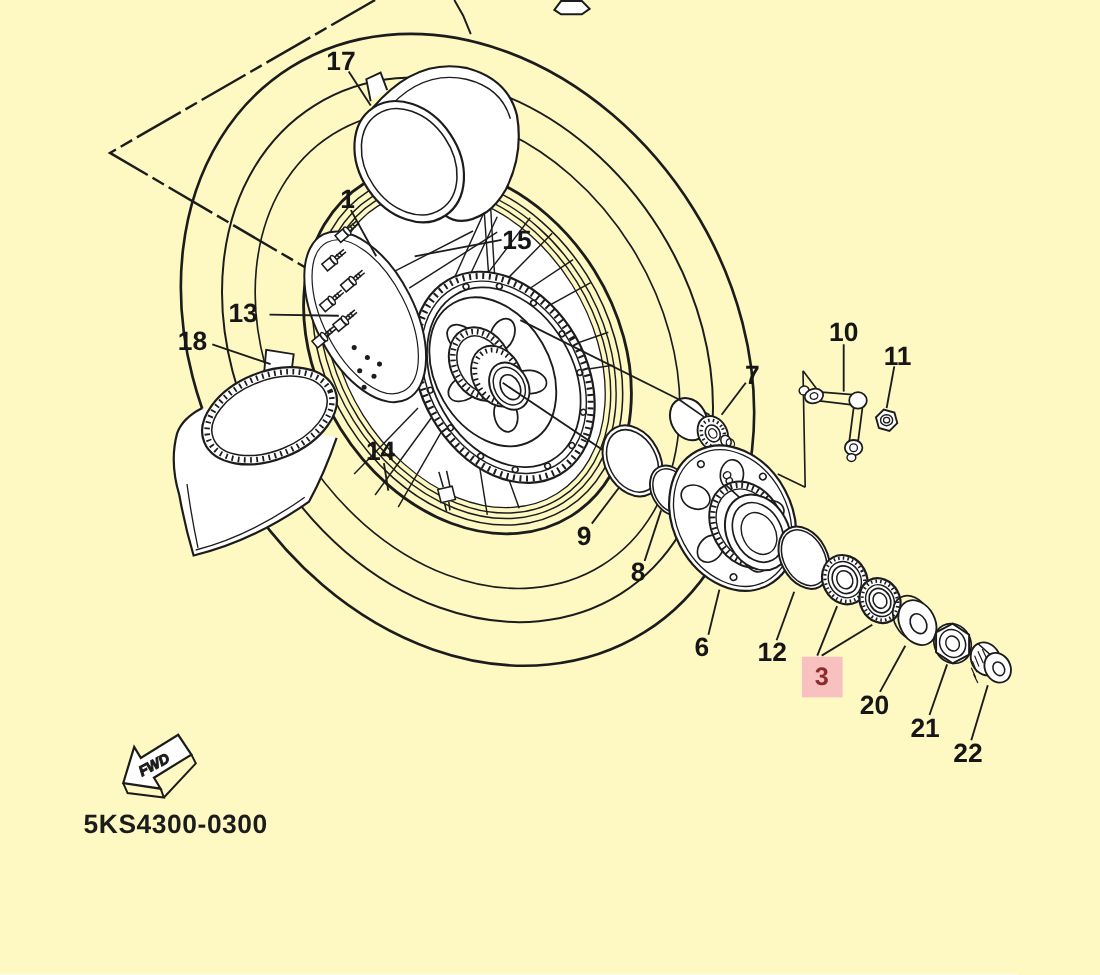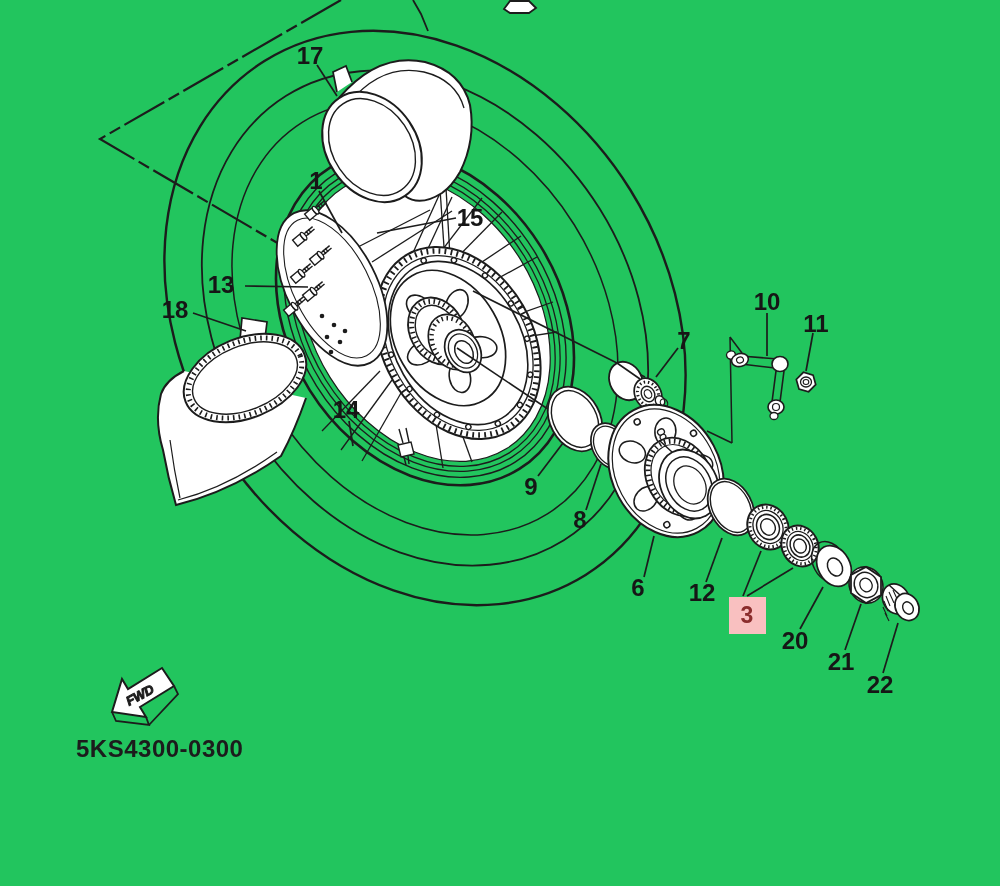--- a/index.html
+++ b/index.html
@@ -1,16 +1,16 @@
 <!DOCTYPE html>
 <html><head>
 <meta charset="utf-8">
 <style>
   html,body{margin:0;padding:0;background:#ffffff;}
-  .stage{position:relative;width:1000px;height:886px;background:#22c55e;overflow:hidden;
+  .stage{position:relative;width:1000px;height:886px;background:#fef9c3;overflow:hidden;
          font-family:"Liberation Sans",sans-serif;}
   svg{position:absolute;left:0;top:0;}
   .callout{font-family:"Liberation Sans",sans-serif;font-weight:bold;font-size:24px;fill:#161616;}
   .code{font-family:"Liberation Sans",sans-serif;font-weight:bold;font-size:24px;fill:#1c1c1c;letter-spacing:.5px;}
   .fwd{font-family:"Liberation Sans",sans-serif;font-weight:bold;font-style:italic;font-size:13px;fill:#1c1c1c;}
   .hl-num{font-family:"Liberation Sans",sans-serif;font-weight:bold;font-size:23px;}
 </style>
 </head>
 <body>
 

